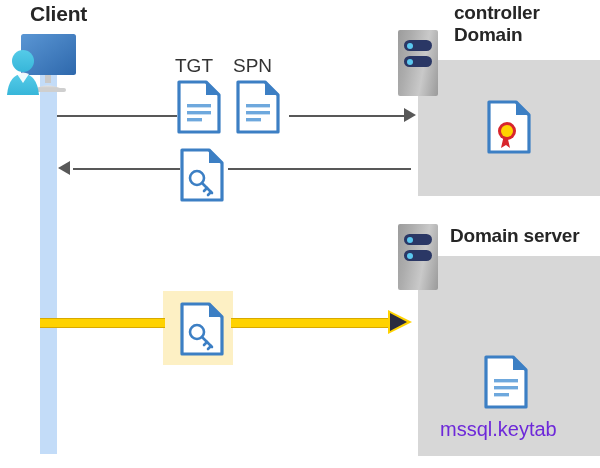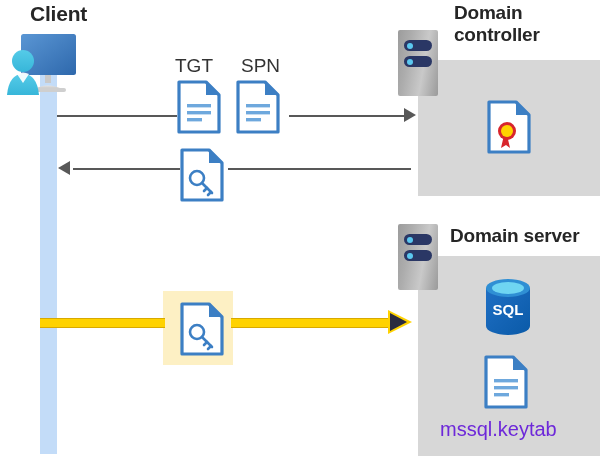--- a/index.html
+++ b/index.html
@@ -48,21 +48,21 @@
   #doc-tgt{left:177px;top:80px;}
   #doc-spn{left:236px;top:80px;}
   #doc-key-reply{left:180px;top:148px;}
   #doc-key-hl{left:180px;top:302px;}
   #doc-cert{left:487px;top:100px;}
   #doc-keytab{left:484px;top:355px;}
 
   
   .doclabel{position:absolute;font-size:19px;color:#333333;}
   #lbl-tgt{left:175px;top:55px;text-align:center;}
-  #lbl-spn{left:241px;top:55px;}
+  #lbl-spn{left:233px;top:55px;}
   #lbl-keytab{left:440px;top:418px;font-size:20px;color:#6d28d9;}
 
   
   .wire{position:absolute;height:0;border-top:2px solid #585858;}
   #wire-1a{left:57px;top:115px;width:120px;}
   #wire-1b{left:289px;top:115px;width:122px;}
   #wire-2a{left:73px;top:168px;width:107px;}
   #wire-2b{left:228px;top:168px;width:183px;}
   .ahead{position:absolute;width:0;height:0;}
   #ah-1{left:404px;top:108px;border-top:7px solid transparent;border-bottom:7px solid transparent;border-left:12px solid #585858;}
@@ -135,22 +135,22 @@
     <span class="slot s1">
         <i></i>
       </span>
     <span class="slot s2">
         <i></i>
       </span>
   </div>
 
   <div class="title" id="client-title">Client</div>
   <div class="title" id="dc-title">
+    <div>controller</div>
     <div>Domain</div>
-    <div>controller</div>
   </div>
   <div class="title" id="linux-title">Domain server</div>
 
   <div class="doclabel" id="lbl-tgt">TGT</div>
   <div class="doclabel" id="lbl-spn">SPN</div>
 
   <div class="wire" id="wire-1a"></div>
   <div class="wire" id="wire-1b"></div>
   <div class="ahead" id="ah-1"></div>
 
@@ -213,34 +213,20 @@
   <div class="doc" id="doc-cert">
     <svg width="44" height="54" viewBox="0 0 44 54">
       <path d="M2 2 h27 l13 13 v37 h-40 z" fill="#ffffff" stroke="#3c7fc4" stroke-width="3.2" stroke-linejoin="round"></path>
       <path d="M29 2 l13 13 h-13 z" fill="#3c7fc4"></path>
       <path d="M17 35 l-3 13 l5 -3 l4 3 l-3 -13 z" fill="#d8252c"></path>
       <circle cx="20" cy="31" r="9" fill="#d8252c"></circle>
       <circle cx="20" cy="31" r="6" fill="#ffd200"></circle>
     </svg>
   </div>
 
-  <div id="sql-icon">
-    <svg width="54" height="58" viewBox="0 0 54 58">
-      <defs>
-        <linearGradient id="sqlg" x1="0" y1="0" x2="1" y2="1">
-          <stop offset="0" stop-color="#1f6fc4"></stop>
-            <stop offset="1" stop-color="#0a5aa8"></stop>
-        </linearGradient>
-      </defs>
-      <path d="M5 10 h44 v38 a22 9 0 0 1 -44 0 z" fill="url(#sqlg)"></path>
-      <ellipse cx="27" cy="10" rx="22" ry="9" fill="#2f8fd4"></ellipse>
-      <ellipse cx="27" cy="10" rx="16" ry="6" fill="#6fd5f2"></ellipse>
-      <text x="27" y="37" font-family="Liberation Sans, sans-serif" font-size="15" font-weight="bold" fill="#ffffff" text-anchor="middle">SQL</text>
-    </svg>
-  </div>
 
   <div class="doc" id="doc-keytab">
     <svg width="44" height="54" viewBox="0 0 44 54">
       <path d="M2 2 h27 l13 13 v37 h-40 z" fill="#ffffff" stroke="#3c7fc4" stroke-width="3.2" stroke-linejoin="round"></path>
       <path d="M29 2 l13 13 h-13 z" fill="#3c7fc4"></path>
       <rect x="10" y="24" width="24" height="3.4" fill="#6ea8dd"></rect>
       <rect x="10" y="31" width="24" height="3.4" fill="#6ea8dd"></rect>
       <rect x="10" y="38" width="15" height="3.4" fill="#6ea8dd"></rect>
     </svg>
   </div>

